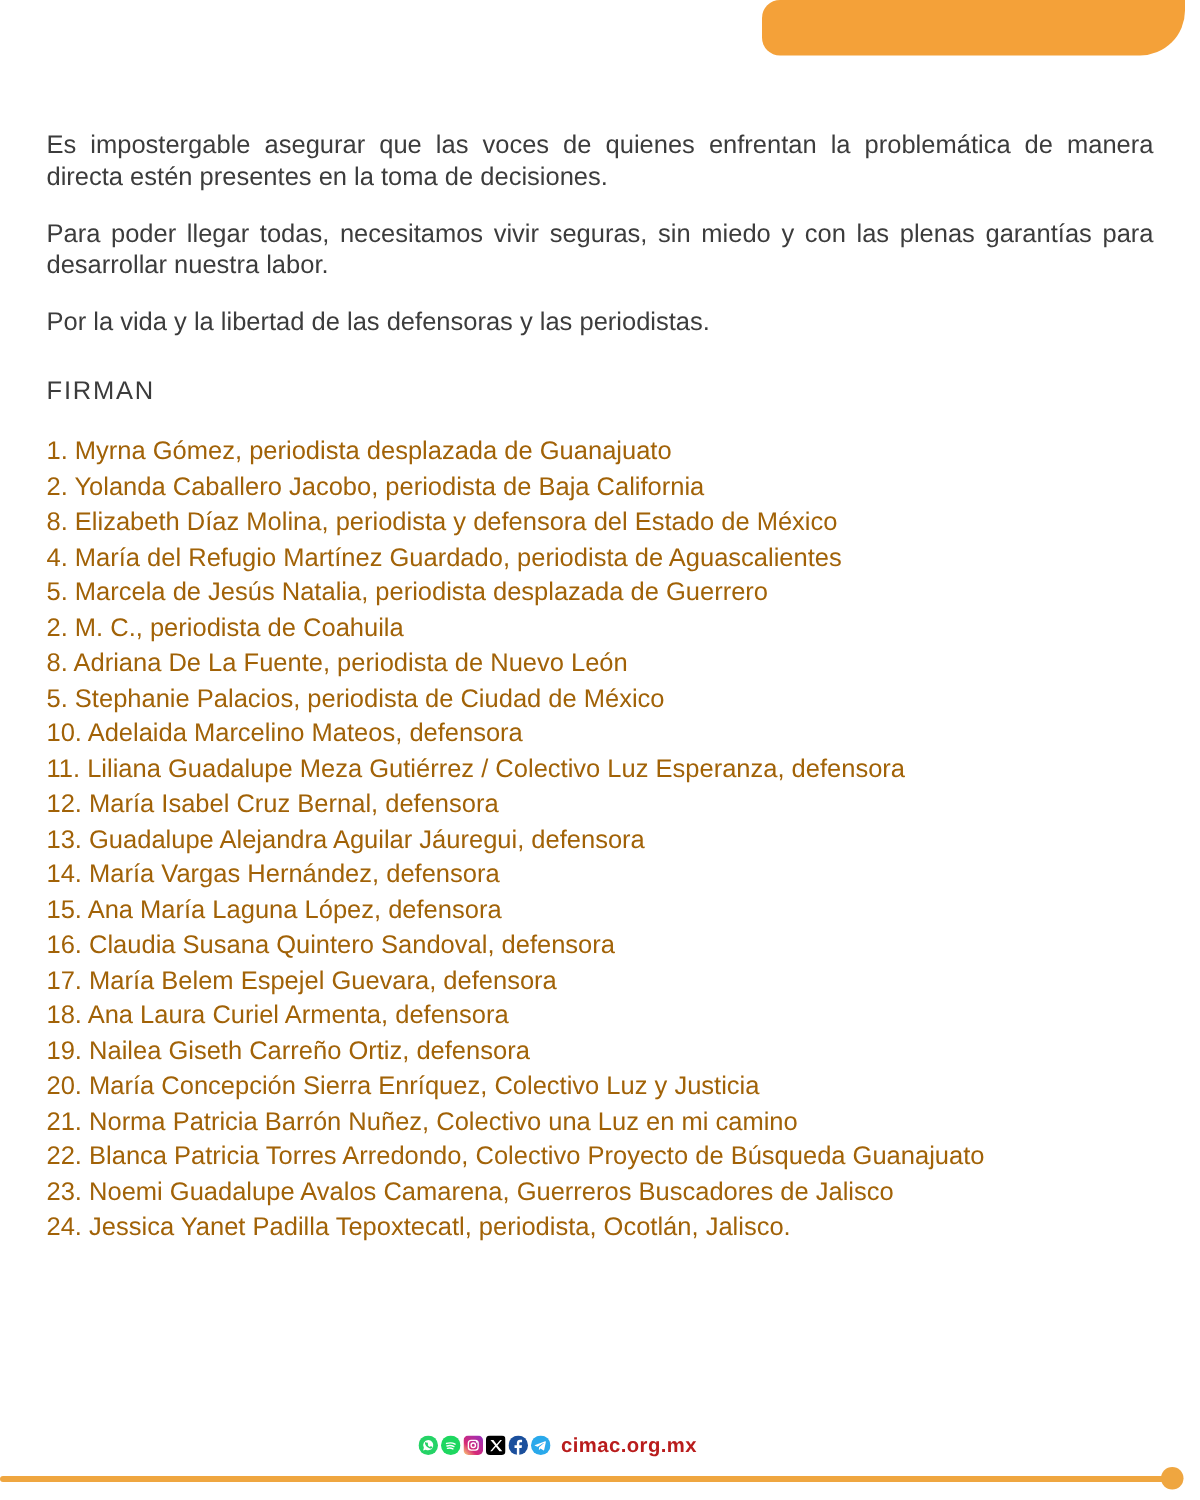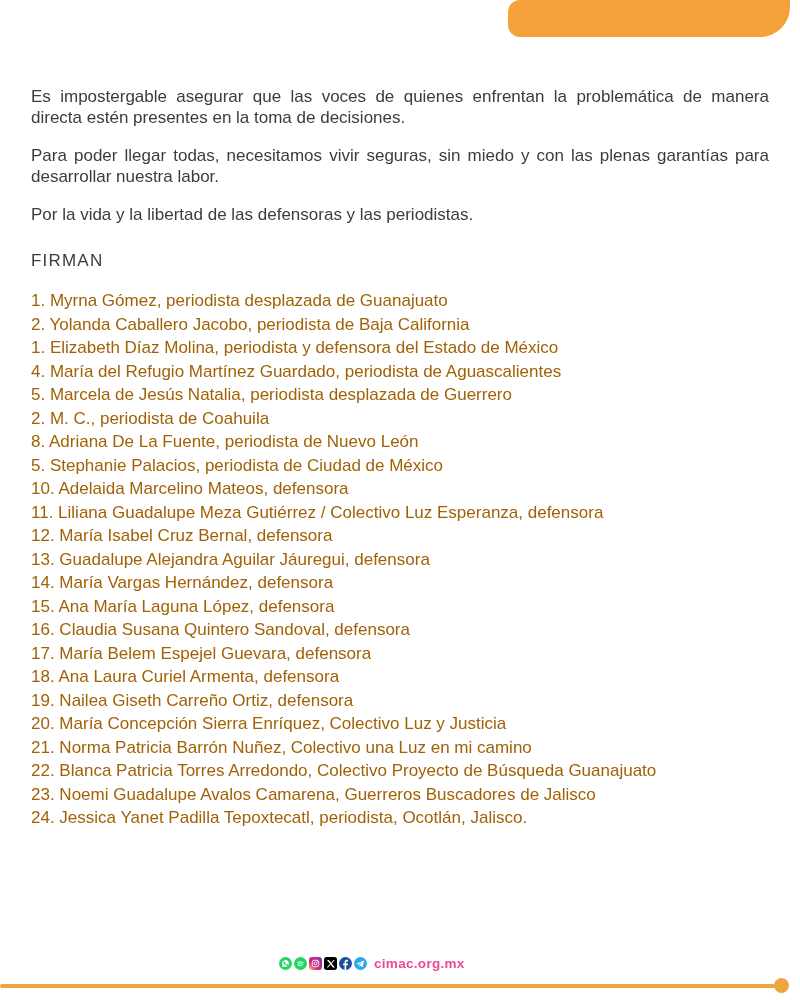--- a/index.html
+++ b/index.html
@@ -78,21 +78,21 @@
     display: inline-flex;
     align-items: center;
     justify-content: center;
   }
   .icon svg { width: 13px; height: 13px; display: block; }
   .site {
     margin-left: 5px;
     font-size: 13.5px;
     font-weight: bold;
     letter-spacing: 0.3px;
-    color: #ec4899;
+    color: #b91c1c;
   }
   .footer-line {
     position: absolute;
     left: 0;
     top: 984px;
     width: 781px;
     height: 4px;
     border-radius: 2px;
     background: #EFA640;
   }
@@ -114,21 +114,21 @@
   <div class="corner-shape"></div>
 
   <main class="content">
     <p class="para justify">Es impostergable asegurar que las voces de quienes enfrentan la problemática de manera directa estén presentes en la toma de decisiones.</p>
     <p class="para justify">Para poder llegar todas, necesitamos vivir seguras, sin miedo y con las plenas garantías para desarrollar nuestra labor.</p>
     <p class="para last">Por la vida y la libertad de las defensoras y las periodistas.</p>
     <h2 class="firman">FIRMAN</h2>
     <ol class="signatories" id="signatories">
         <li>1. Myrna Gómez, periodista desplazada de Guanajuato</li>
         <li>2. Yolanda Caballero Jacobo, periodista de Baja California</li>
-        <li>1. Elizabeth Díaz Molina, periodista y defensora del Estado de México</li>
+        <li>8. Elizabeth Díaz Molina, periodista y defensora del Estado de México</li>
         <li>4. María del Refugio Martínez Guardado, periodista de Aguascalientes</li>
         <li>5. Marcela de Jesús Natalia, periodista desplazada de Guerrero</li>
         <li>2. M. C., periodista de Coahuila</li>
         <li>8. Adriana De La Fuente, periodista de Nuevo León</li>
         <li>5. Stephanie Palacios, periodista de Ciudad de México</li>
         <li>10. Adelaida Marcelino Mateos, defensora</li>
         <li>11. Liliana Guadalupe Meza Gutiérrez / Colectivo Luz Esperanza, defensora</li>
         <li>12. María Isabel Cruz Bernal, defensora</li>
         <li>13. Guadalupe Alejandra Aguilar Jáuregui, defensora</li>
         <li>14. María Vargas Hernández, defensora</li>

